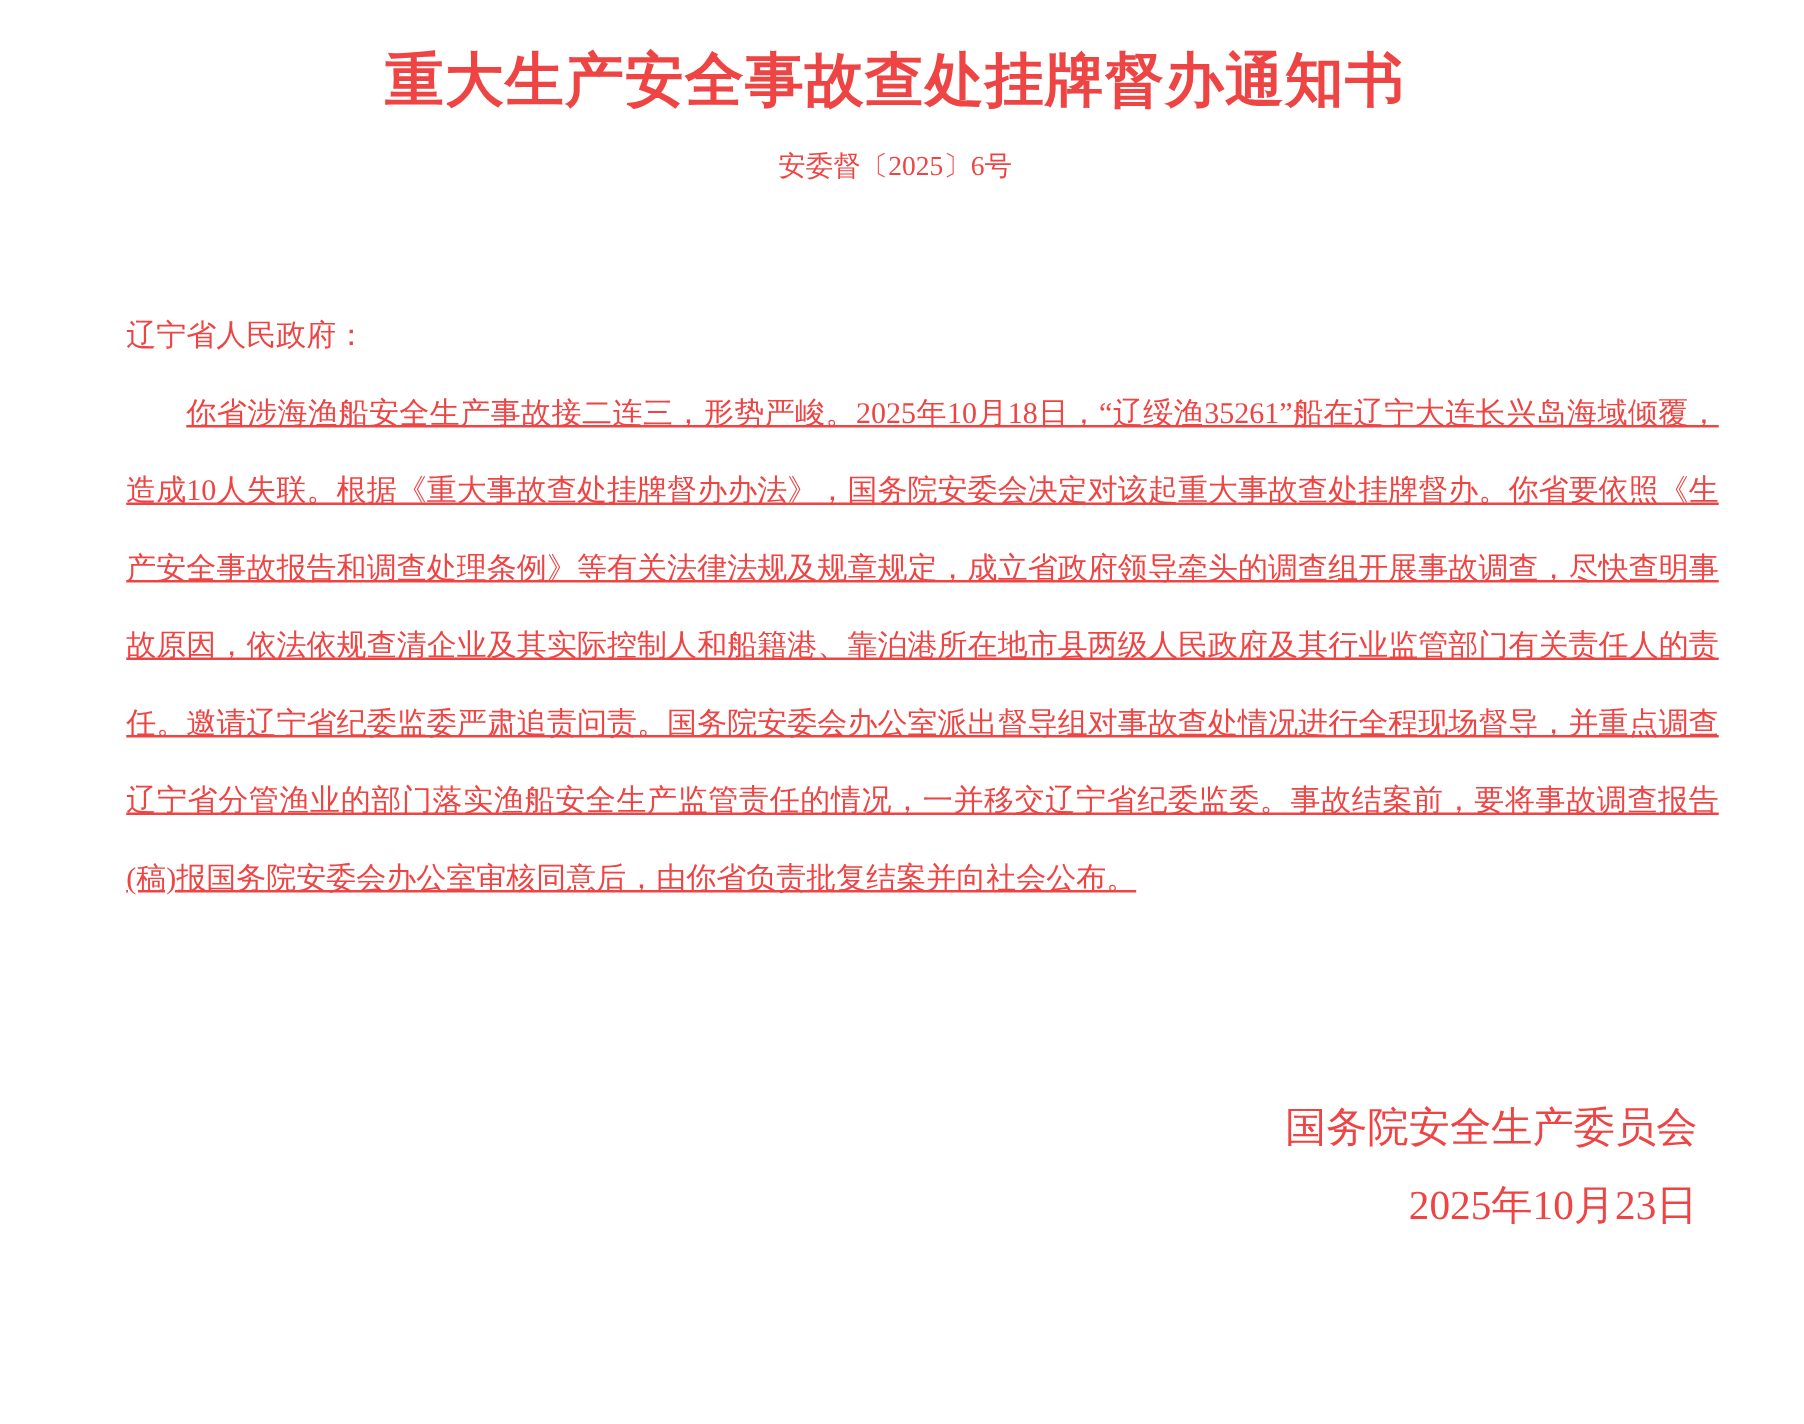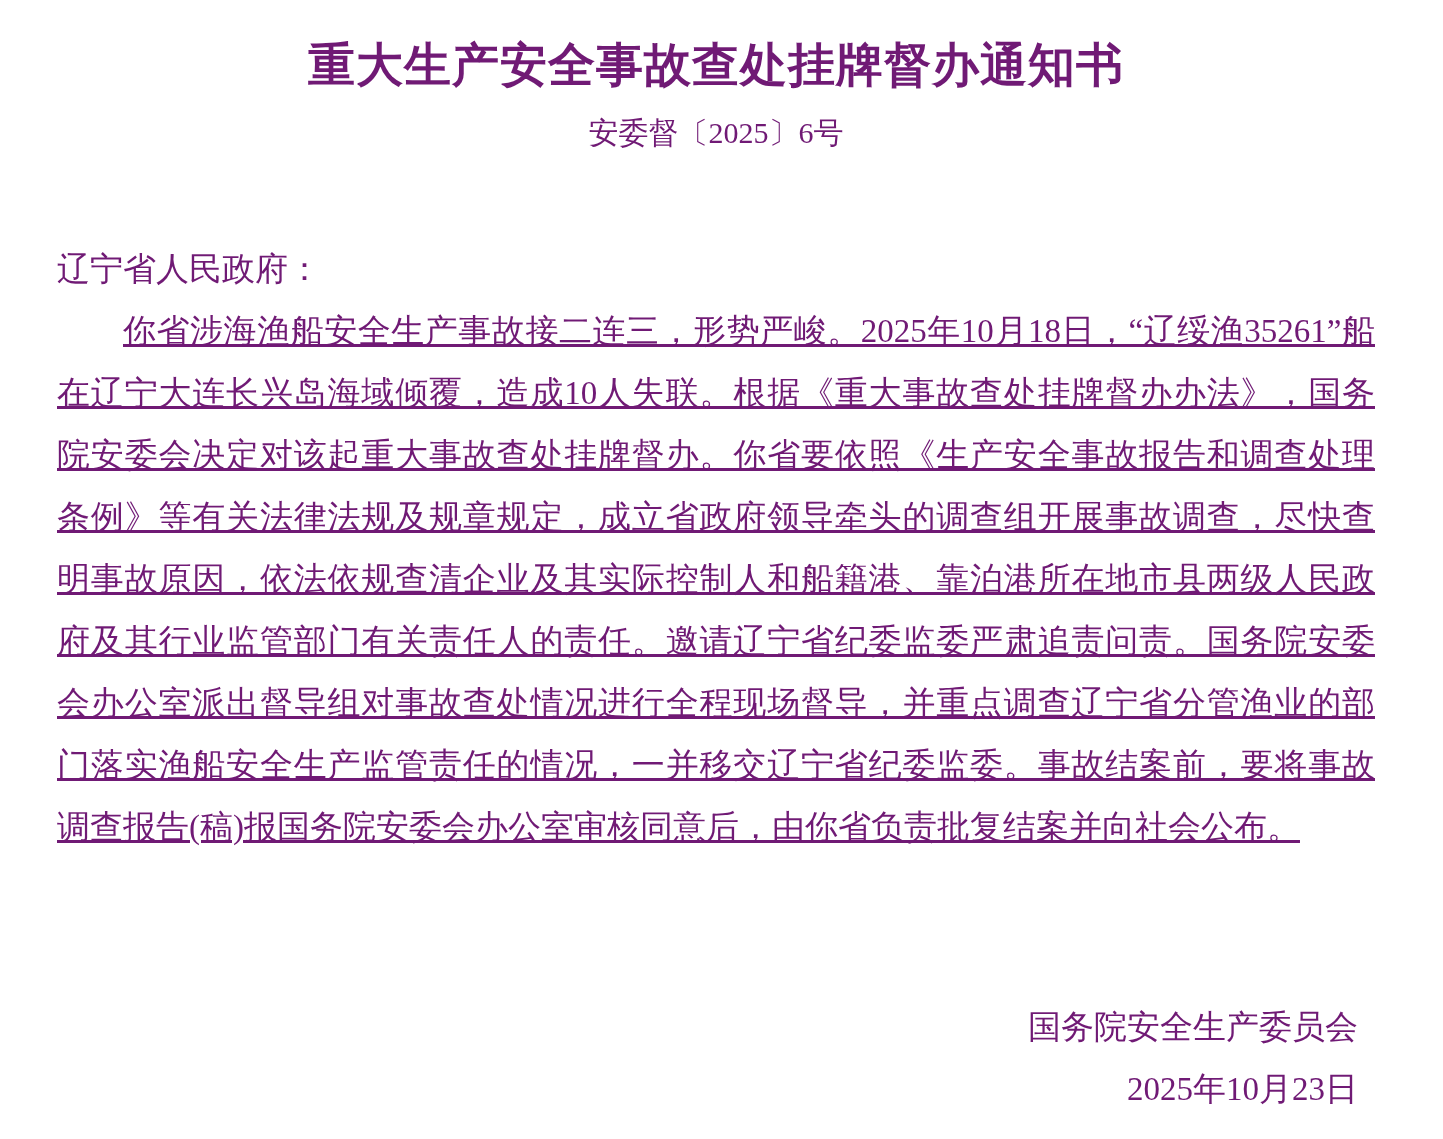--- a/index.html
+++ b/index.html
@@ -6,47 +6,48 @@
     margin: 0;
     padding: 0;
     background: #ffffff;
   }
   .page {
     position: relative;
     width: 1443px;
     height: 1139px;
     margin: 0 auto;
     background: #ffffff;
-    color: #701a75;
+    color: #ef4444;
     font-family: "Liberation Serif", "DejaVu Serif", serif;
     box-sizing: border-box;
     padding: 36px 68px 0 57px;
     overflow: hidden;
   }
   .doc-title {
     text-align: center;
     font-size: 47px;
     font-weight: 600;
     line-height: 58px;
     letter-spacing: 1px;
     margin: 0;
   }
   .doc-number {
     text-align: center;
-    font-size: 30px;
+    font-size: 22px;
     font-weight: 400;
     line-height: 38px;
     margin-top: 20px;
   }
   .doc-body {
     margin-top: 86px;
-    font-size: 33px;
+    font-size: 24px;
     line-height: 62px;
     text-align: justify;
     text-justify: inter-ideograph;
+    margin-left: 44px;
   }
   .salutation {
     text-indent: 0;
   }
   .para {
     text-indent: 2em;
     margin: 0;
     text-decoration: underline;
   }
   .doc-footer {

